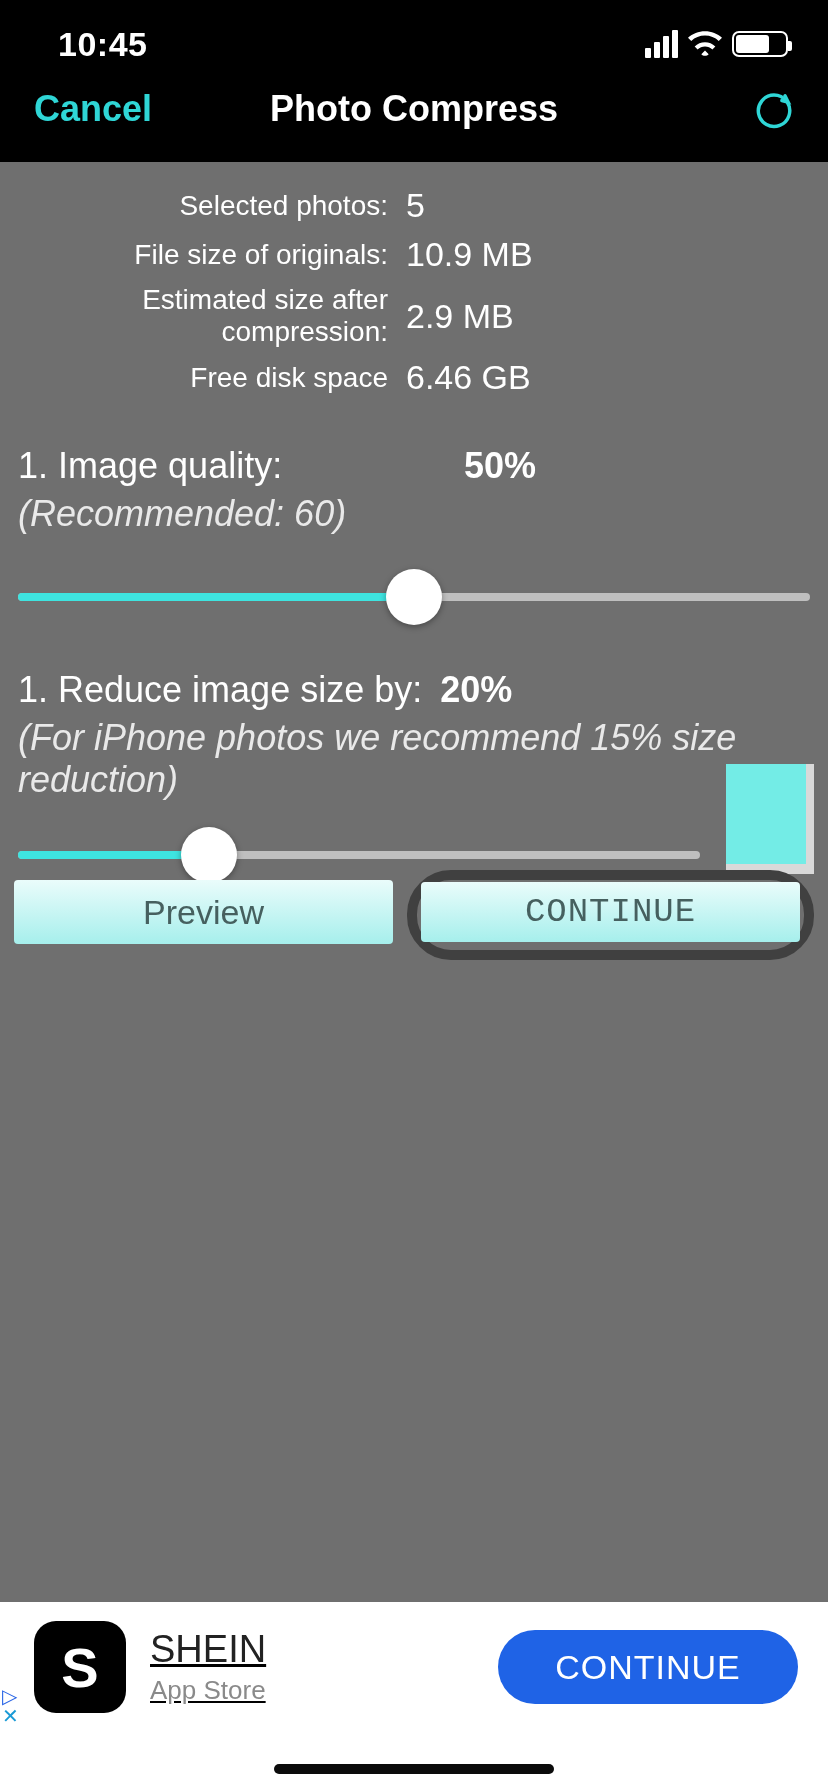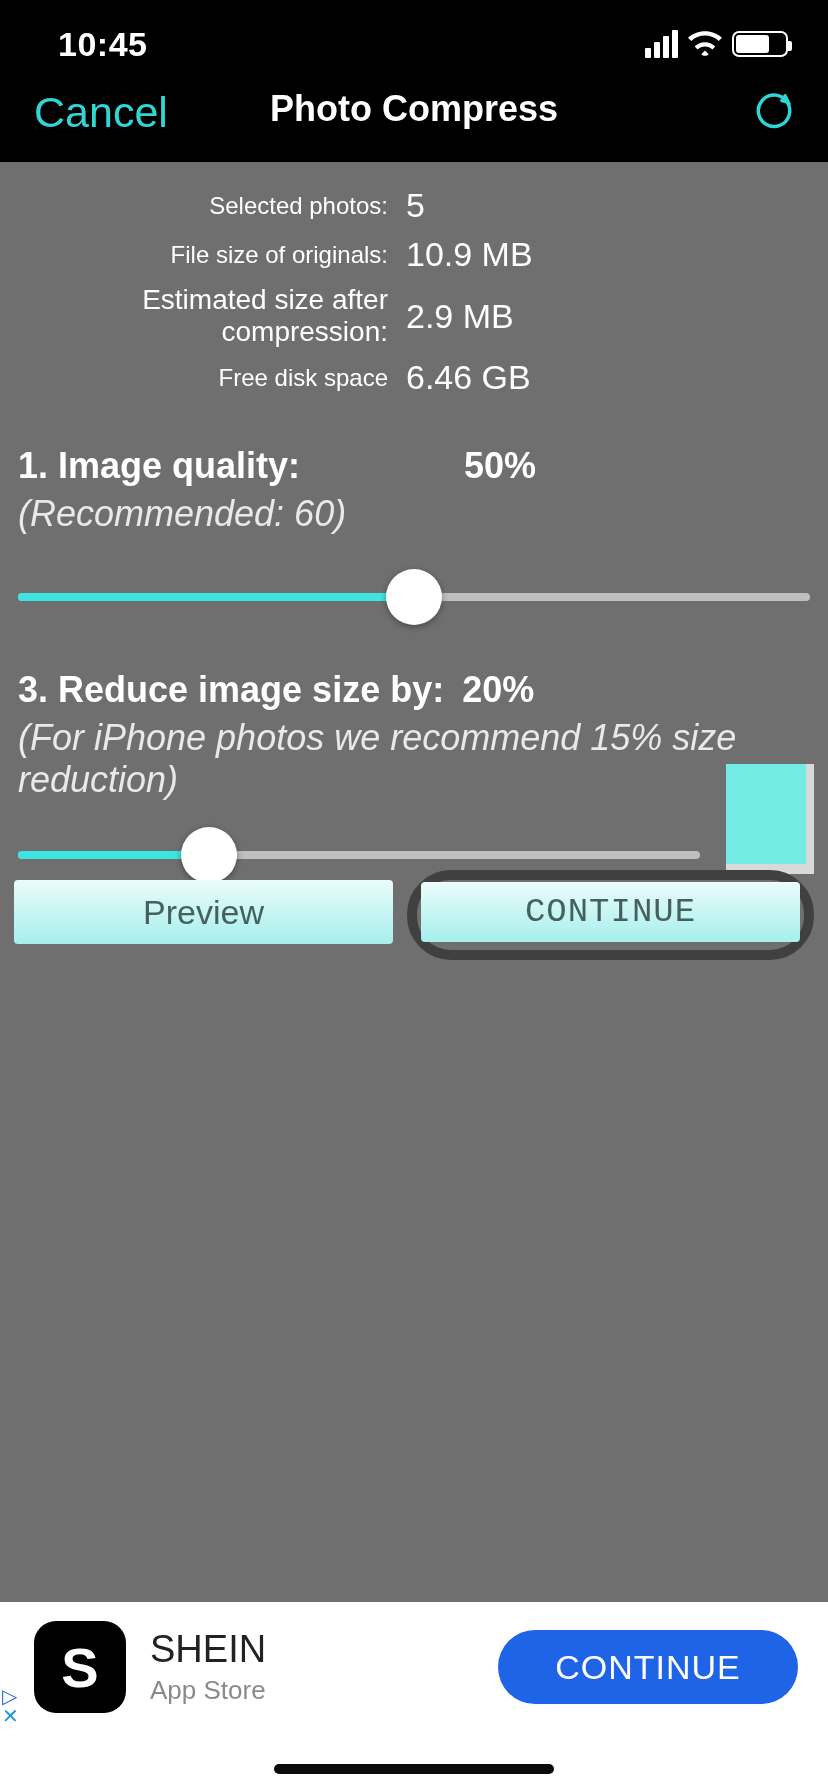--- a/index.html
+++ b/index.html
@@ -13,36 +13,36 @@
   .cell-bars { display:flex; align-items:flex-end; gap:3px; }
   .cell-bars .bar { width:6px; background:#fff; border-radius:1px; }
   .cell-bars .b1{height:10px}.cell-bars .b2{height:16px}.cell-bars .b3{height:22px}.cell-bars .b4{height:28px}
   .wifi-icon svg { display:block; }
   .battery { width:56px; height:26px; border:2.5px solid #fff; border-radius:7px; position:relative; display:flex; align-items:center; padding:2px; }
   .battery::after { content:""; position:absolute; right:-6px; top:8px; width:4px; height:10px; background:#fff; border-radius:0 2px 2px 0; }
   .battery .fill { width:68%; height:100%; background:#fff; border-radius:3px; }
 
   
   .nav-bar { height:74px; display:flex; align-items:flex-start; justify-content:space-between; padding:0 34px; color:#fff; position:relative; }
-  .nav-cancel { color:#2fd6d6; font-size:43px; font-weight:400; }
+  .nav-cancel { color:#2fd6d6; font-size:36px; font-weight:700; }
   .nav-title { position:absolute; left:0; right:0; text-align:center; font-size:36px; font-weight:700; color:#fff; pointer-events:none; }
   .nav-refresh { color:#2fd6d6; }
   .nav-refresh svg { display:block; }
 
   
   .content { flex:1; background:#6f6f6f; color:#fff; padding-top:24px; position:relative; }
   .stats { display:grid; grid-template-columns: 370px 1fr; row-gap:10px; column-gap:18px; align-items:center; padding:0 18px; }
-  .stats .lbl { text-align:right; font-size:24px; }
+  .stats .lbl { text-align:right; font-size:28px; }
   .stats .lbl.small { font-size:28px; }
   .stats .val { font-size:34px; }
 
   .section { padding:0 18px; }
   .sec1 { margin-top:48px; }
   .sec-head { display:flex; flex-wrap:wrap; align-items:baseline; }
-  .sec-title { font-size:36px; font-weight:700;text-align:center; }
+  .sec-title { font-size:36px; font-weight:400;text-align:center; }
   .sec-val { font-size:36px; font-weight:700; margin-left:auto; width:346px; }
   .sec-sub { font-size:36px; font-style:italic; color:#e9e9e9; margin-top:6px; flex-basis:100%; }
   .sec2 { margin-top:44px; }
   .sec2 .sec-val { margin-left:18px; width:auto; }
 
   .slider { position:relative; height:56px; margin-top:34px; }
   .track { position:absolute; left:0; right:0; top:50%; height:8px; margin-top:-4px; background:#bfbfbf; border-radius:4px; }
   .track-fill { position:absolute; left:0; top:50%; height:8px; margin-top:-4px; background:#3ee4e0; border-radius:4px; }
   .thumb { position:absolute; top:50%; width:56px; height:56px; margin-top:-28px; margin-left:-28px; background:#fff; border-radius:50%; box-shadow:0 2px 6px rgba(0,0,0,.35); }
 
@@ -56,21 +56,21 @@
   .btn.continue { letter-spacing:1px; }
   .highlight-ring { border:10px solid #404040; border-radius:44px; padding:2px 4px; margin:-10px -6px; flex:1; display:flex;font-family:Liberation Mono, monospace; }
   .highlight-ring .btn { flex:1; margin:0; height:60px; border-radius:4px; }
 
   
   .ad { height:130px; background:#fff; display:flex; align-items:center; padding:0 30px 0 24px; position:relative; }
   .ad-corner { position:absolute; left:2px; bottom:6px; display:flex; flex-direction:column; font-size:20px; line-height:20px; }
   .ad-corner .tri { color:#2b66e6; }
   .ad-corner .x { color:#1a9ad6; }
   .ad-icon { width:92px; height:92px; background:#000; border-radius:22px; display:flex; align-items:center; justify-content:center; color:#fff; font-size:56px; font-weight:700; margin-left:10px; }
-  .ad-text { margin-left:24px; flex:1; }
+  .ad-text { margin-left:24px; flex:1;text-decoration:underline; }
   .ad-title { font-size:38px; color:#222; font-weight:500; }
   .ad-sub { font-size:26px; color:#8a8a8a; margin-top:4px; }
   .ad-btn { width:300px; height:74px; background:#1f63e6; color:#fff; font-size:34px; border-radius:40px; display:flex; align-items:center; justify-content:center; letter-spacing:1px; }
 
   .home-indicator-area { height:60px; background:#fff; display:flex; align-items:flex-start; justify-content:center; }
   .home-indicator { width:280px; height:10px; background:#0b0b0b; border-radius:6px; margin-top:32px; }
 </style>
 </head>
 <body>
 
@@ -127,21 +127,21 @@
       </div>
       <div class="slider">
         <div class="track"></div>
         <div class="track-fill" id="fill1" style="width: 50%;"></div>
         <div class="thumb" id="thumb1" style="left: 50%;"></div>
       </div>
     </div>
 
     <div class="section sec2">
       <div class="sec-head">
-        <div class="sec-title">3. Reduce image size by:</div>
+        <div class="sec-title">1. Reduce image size by:</div>
         <div class="sec-val">20%</div>
         <div class="sec-sub">(For iPhone photos we recommend 15% size reduction)</div>
       </div>
       <div class="slider slider2">
         <div class="track"></div>
         <div class="track-fill" id="fill2" style="width: 28%;"></div>
         <div class="thumb" id="thumb2" style="left: 28%;"></div>
       </div>
     </div>
 

